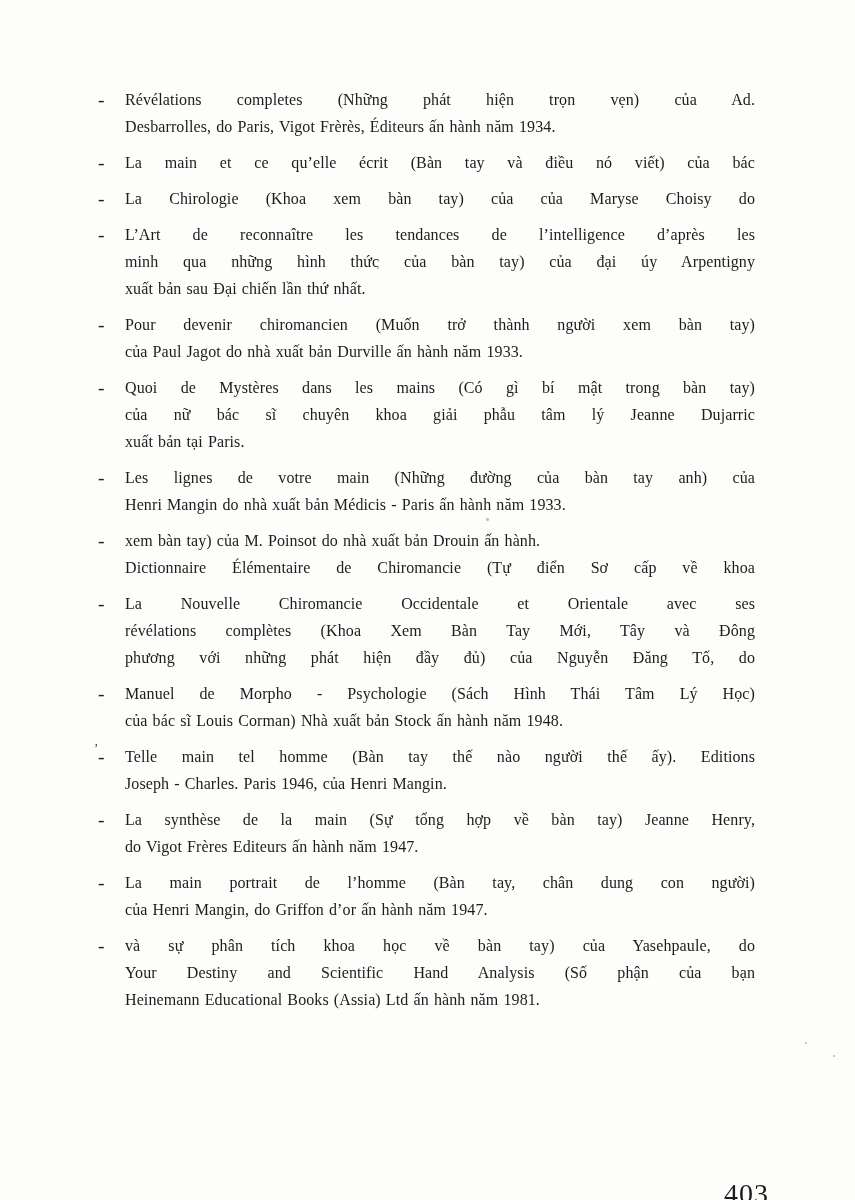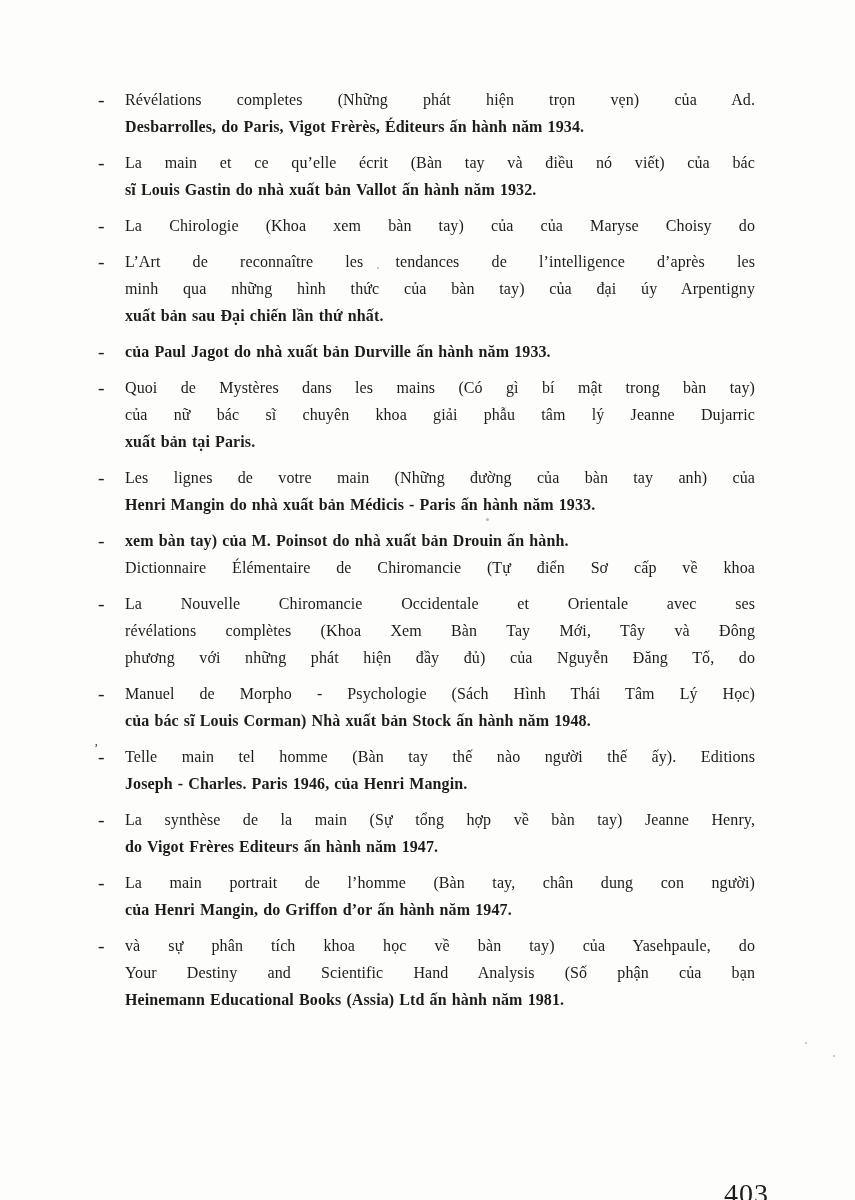--- a/index.html
+++ b/index.html
@@ -49,21 +49,20 @@
   .line{
     font-size:16px;
     line-height:27px;
     text-align:justify;
     text-align-last:justify;
     letter-spacing:0.1px;
     word-spacing:1px;
   }
   .line.last{
     text-align-last:left;
-    font-weight:bold;
   }
   .page-number{
     position:absolute;
     top:1180px;left:724px;
     font-size:28px;
     line-height:27px;
     letter-spacing:1px;
     color:var(--ink);
   }
   .speck{
@@ -87,40 +86,40 @@
         <span class="marker-cell"><span>-</span></span>
         <div class="entry-body">
           <div class="line">Révélations completes (Những phát hiện trọn vẹn) của Ad.</div>
           <div class="line last">Desbarrolles, do Paris, Vigot Frèrès, Éditeurs ấn hành năm 1934.</div>
         </div>
       </div>
       <div class="entry">
         <span class="marker-cell"><span>-</span></span>
         <div class="entry-body">
           <div class="line">La main et ce qu’elle écrit (Bàn tay và điều nó viết) của bác</div>
-          <div class="line last">sĩ Louis Gastin do nhà xuất bản Vallot ấn hành năm 1932.</div>
         </div>
       </div>
       <div class="entry">
         <span class="marker-cell"><span>-</span></span>
         <div class="entry-body">
           <div class="line">La Chirologie (Khoa xem bàn tay) của của Maryse Choisy do</div>
         </div>
       </div>
       <div class="entry">
         <span class="marker-cell"><span>-</span></span>
         <div class="entry-body">
           <div class="line">L’Art de reconnaître les tendances de l’intelligence d’après les</div>
           <div class="line">minh qua những hình thức của bàn tay) của đại úy Arpentigny</div>
           <div class="line last">xuất bản sau Đại chiến lần thứ nhất.</div>
         </div>
       </div>
       <div class="entry">
         <span class="marker-cell"><span>-</span></span>
         <div class="entry-body">
+          <div class="line">Pour devenir chiromancien (Muốn trở thành người xem bàn tay)</div>
           <div class="line last">của Paul Jagot do nhà xuất bản Durville ấn hành năm 1933.</div>
         </div>
       </div>
       <div class="entry">
         <span class="marker-cell"><span>-</span></span>
         <div class="entry-body">
           <div class="line">Quoi de Mystères dans les mains (Có gì bí mật trong bàn tay)</div>
           <div class="line">của nữ bác sĩ chuyên khoa giải phẫu tâm lý Jeanne Dujarric</div>
           <div class="line last">xuất bản tại Paris.</div>
         </div>

